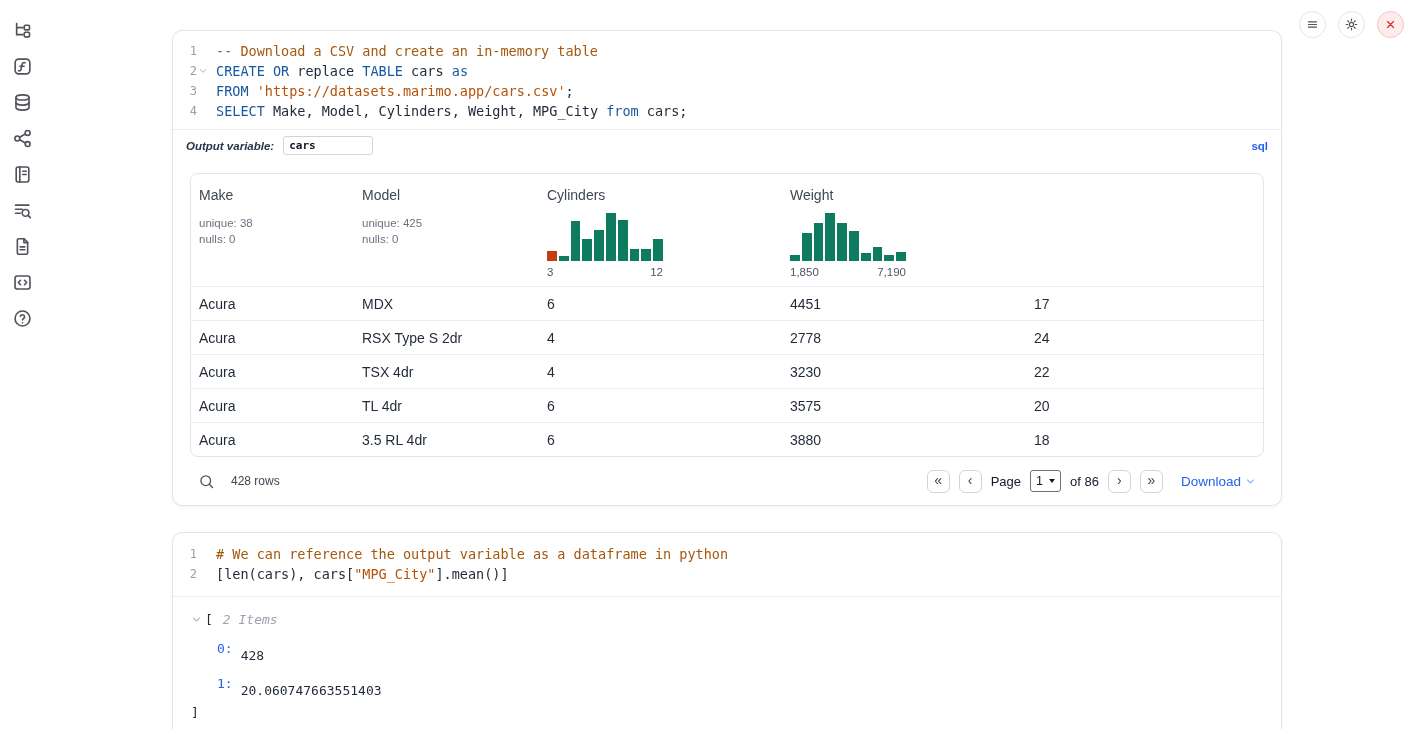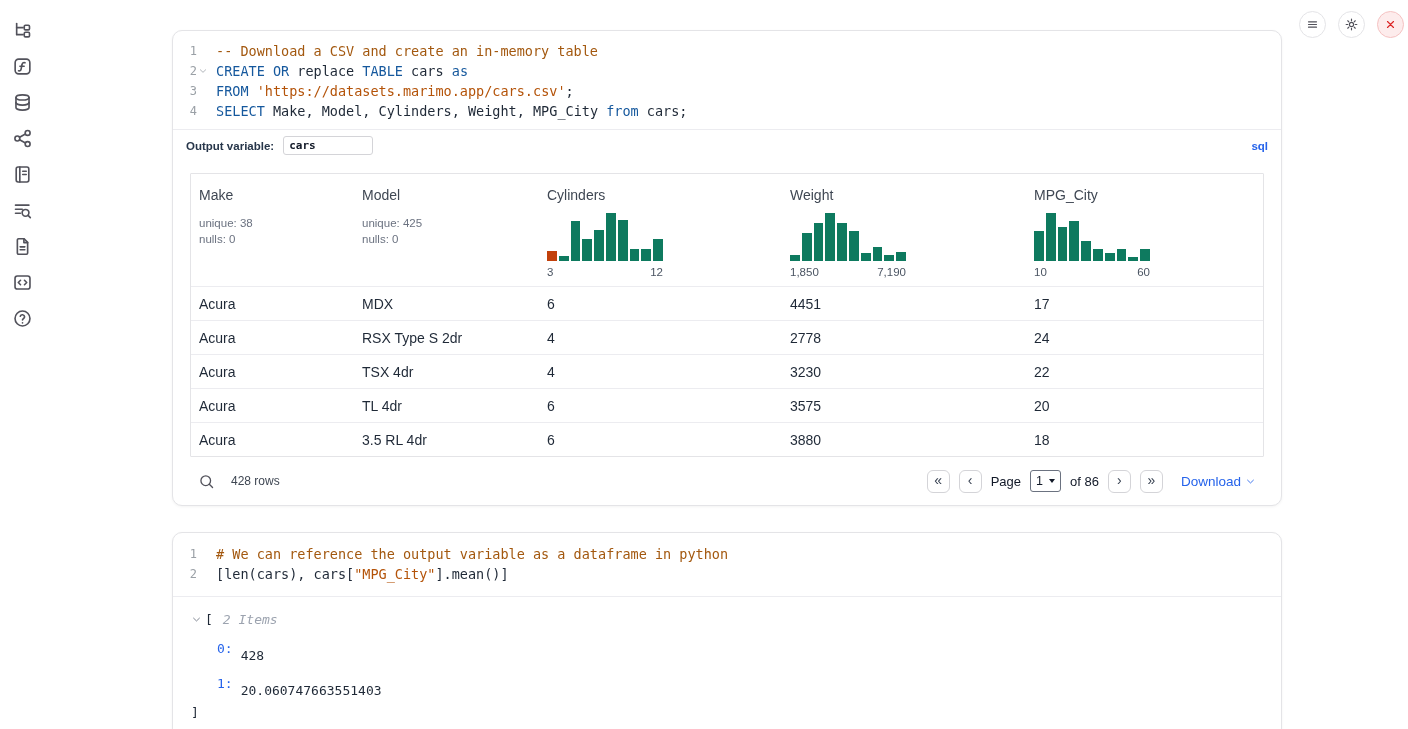--- a/index.html
+++ b/index.html
@@ -36,29 +36,29 @@
   .foldslot svg{width:10px;height:10px;}
   .code-text{white-space:pre;margin-left:7px;color:#1f2937;}
   .tok-kw{color:var(--keyword,#15589d);}
   .tok-cm{color:var(--comment,#a3580f);}
   .tok-st{color:var(--string,#b45309);}
   .tok-pl{color:#1f2937;}
 
   
   .outvar{height:31px;border-top:1px solid #ececf0;display:flex;align-items:center;
           padding:0 13px;gap:9px;}
-  .outvar-label{font-size:11.5px;font-weight:bold;color:#27364a;}
+  .outvar-label{font-size:11.5px;font-weight:bold;color:#27364a;font-style:italic;}
   .outvar-input{width:78px;height:17px;border:1px solid #d4d4d8;border-radius:3px;
                 font-family:"DejaVu Sans Mono",monospace;font-size:11px;font-weight:bold;
                 color:#111827;padding:0 5px;box-sizing:content-box;}
   .lang-badge{margin-left:auto;font-size:11.5px;font-weight:600;color:var(--accent-blue,#2563eb);}
 
   
   .tablewrap{padding:12px 17px 0;}
-  .datatable{border:1px solid #e4e4e7;border-radius:1px;overflow:hidden;}
+  .datatable{border:1px solid #e4e4e7;border-radius:8px;overflow:hidden;}
   .tgrid{display:grid;grid-template-columns:163px 185px 243px 244px 1fr;}
   .th{padding:13px 8px 8px;}
   .th-name{font-size:14px;color:#3f4753;}
   .th-stats{margin-top:12px;font-size:11.5px;color:#6b7280;line-height:16px;}
   .hist{margin-top:4px;width:116px;}
   .hist-bars{display:flex;align-items:flex-end;gap:2px;height:54px;}
   .hist-bar{flex:1;background:var(--hist-green,#0e7a5f);}
   .hist-axis{display:flex;justify-content:space-between;font-size:11.5px;color:#4b5563;margin-top:5px;}
   .tr{border-top:1px solid #ececf0;}
   .td{padding:0 8px;height:33px;display:flex;align-items:center;font-size:14px;color:#1f2937;}
@@ -260,41 +260,20 @@
                   <div class="hist-bar" style="height: 14px;"></div>
                   <div class="hist-bar" style="height: 6px;"></div>
                   <div class="hist-bar" style="height: 9px;"></div>
                 </div>
                 <div class="hist-axis">
                   <span>1,850</span>
                   <span>7,190</span>
                 </div>
               </div>
             </div>
-            <div class="th">
-              <div class="th-name">MPG_City</div>
-              <div class="hist">
-                <div class="hist-bars">
-                  <div class="hist-bar" style="height: 30px;"></div>
-                  <div class="hist-bar" style="height: 48px;"></div>
-                  <div class="hist-bar" style="height: 34px;"></div>
-                  <div class="hist-bar" style="height: 40px;"></div>
-                  <div class="hist-bar" style="height: 20px;"></div>
-                  <div class="hist-bar" style="height: 12px;"></div>
-                  <div class="hist-bar" style="height: 8px;"></div>
-                  <div class="hist-bar" style="height: 12px;"></div>
-                  <div class="hist-bar" style="height: 4px;"></div>
-                  <div class="hist-bar" style="height: 12px;"></div>
-                </div>
-                <div class="hist-axis">
-                  <span>10</span>
-                  <span>60</span>
-                </div>
-              </div>
-            </div>
           </div>
         <div id="tbody">
             <div class="tr tgrid">
               <div class="td">Acura</div>
               <div class="td">MDX</div>
               <div class="td">6</div>
               <div class="td">4451</div>
               <div class="td">17</div>
             </div>
             <div class="tr tgrid">

